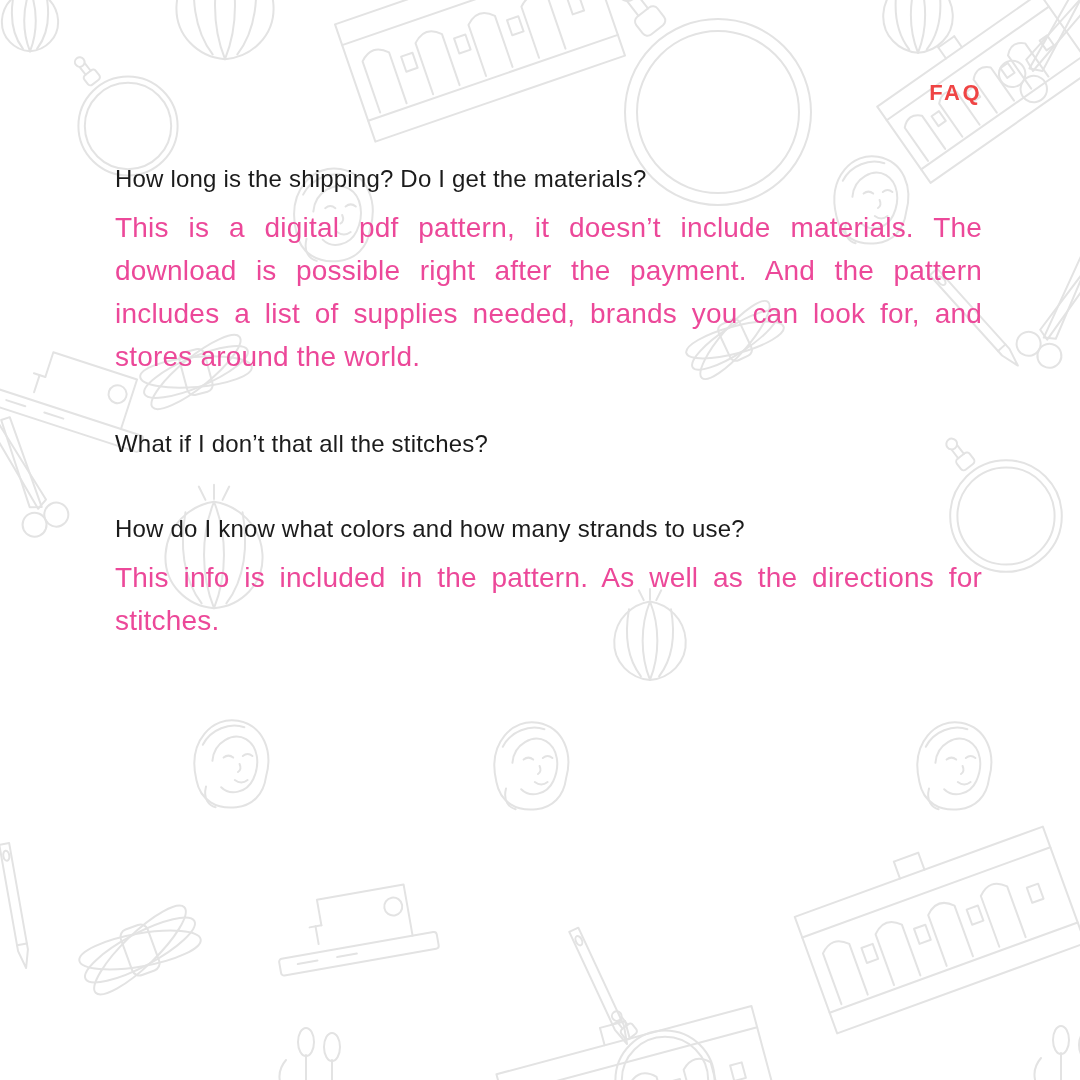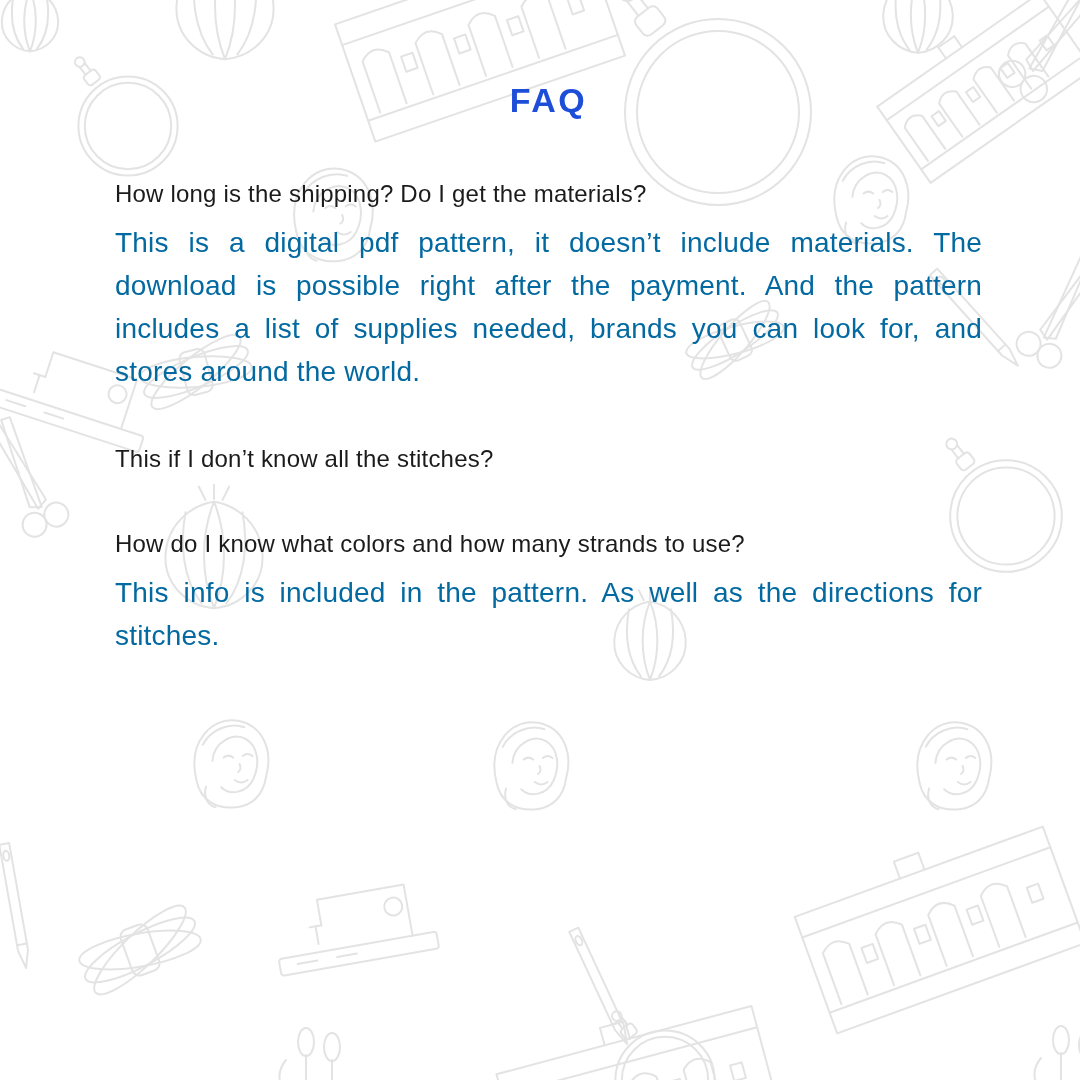--- a/index.html
+++ b/index.html
@@ -21,41 +21,41 @@
     z-index: 0;
   }
   .bg-layer svg { display: block; }
   .content {
     position: relative;
     z-index: 1;
     padding: 80px 98px 0 115px;
   }
   .page-title {
     margin: 0 0 54px 0;
-    text-align: center;
-    font-size: 34px;
+    text-align: right;
+    font-size: 22px;
     font-weight: 700;
     letter-spacing: 2.5px;
-    color: #1d4ed8;
+    color: #ef4444;
     line-height: 1.2;
   }
   .faq-item { margin-bottom: 47px; }
   .faq-question {
     margin: 0 0 8px 0;
     font-size: 24px;
     font-weight: 400;
     letter-spacing: 0.2px;
     color: #1b1b1b;
     line-height: 38px;
   }
   .faq-answer {
     margin: 0;
     font-size: 28px;
     font-weight: 400;
-    color: #0369a1;
+    color: #ec4899;
     line-height: 43px;
     text-align: justify;
     letter-spacing: 0.2px;
   }
 </style>
 </head>
 <body>
 
 <div class="bg-layer">
   <svg width="1080" height="1080" viewBox="0 0 1080 1080" fill="none" stroke="#e3e3e3" stroke-width="2" stroke-linecap="round" stroke-linejoin="round">
@@ -177,21 +177,21 @@
 
 <div class="content">
   <h1 class="page-title">FAQ</h1>
 
   <section class="faq-item">
     <h2 class="faq-question">How long is the shipping? Do I get the materials?</h2>
     <p class="faq-answer">This is a digital pdf pattern, it doesn’t include materials. The download is possible right after the payment. And the pattern includes a list of supplies needed, brands you can look for, and stores around the world.</p>
   </section>
 
   <section class="faq-item">
-    <h2 class="faq-question">This if I don’t know all the stitches?</h2>
+    <h2 class="faq-question">What if I don’t that all the stitches?</h2>
   </section>
 
   <section class="faq-item">
     <h2 class="faq-question">How do I know what colors and how many strands to use?</h2>
     <p class="faq-answer">This info is included in the pattern. As well as the directions for stitches.</p>
   </section>
 
 </div>
 
 </body></html>

